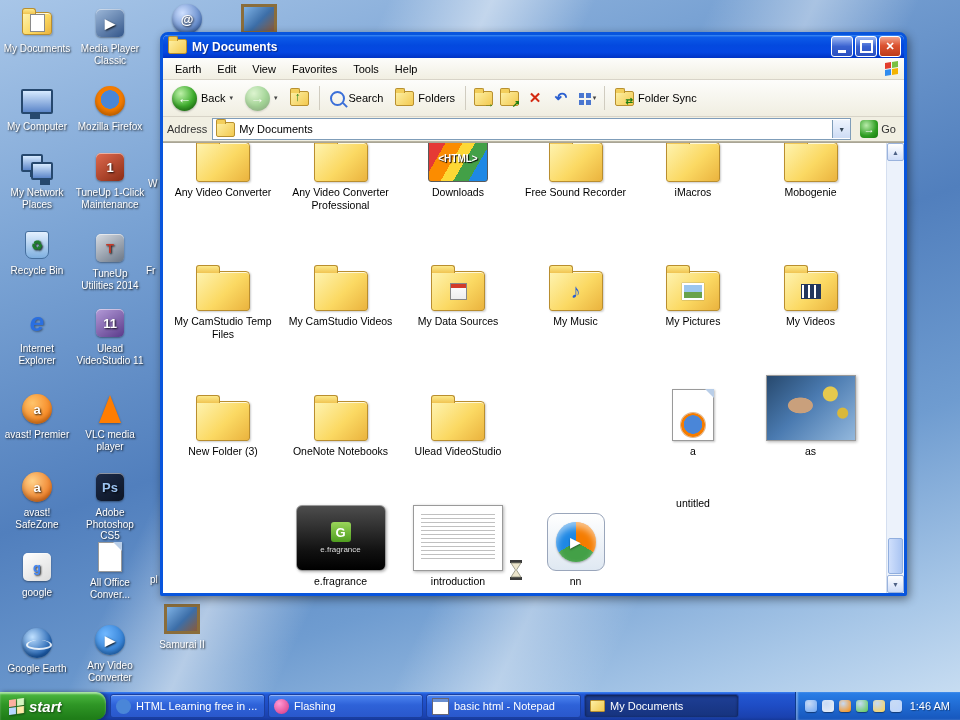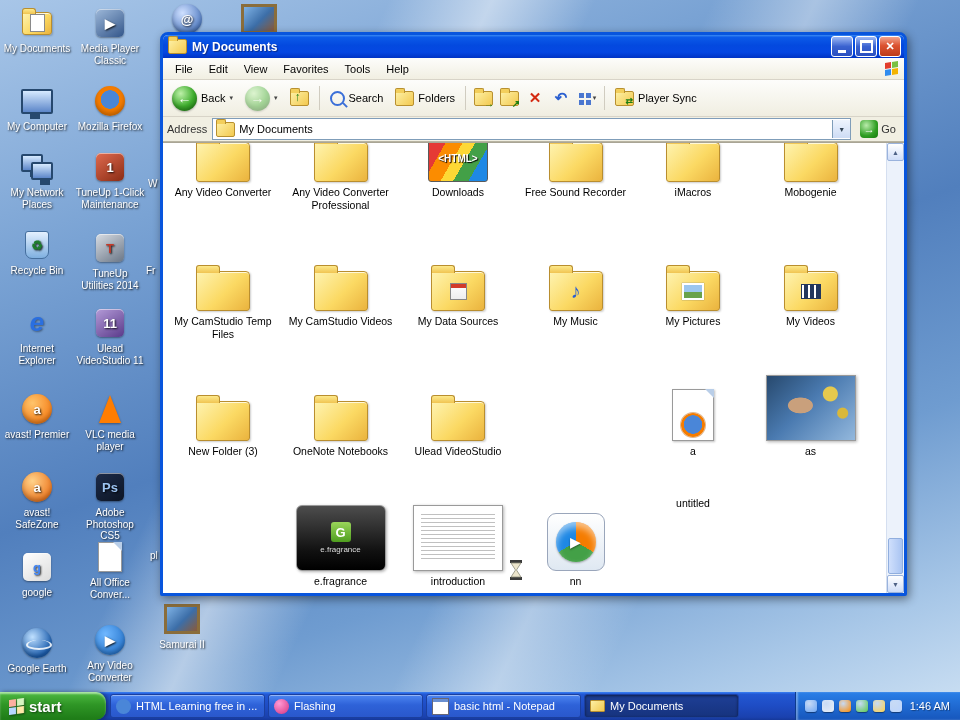--- a/index.html
+++ b/index.html
@@ -121,21 +121,21 @@
   .sb-btn{position:absolute;left:0;right:0;height:16px;background:linear-gradient(#fff,#cfddf8);border:1px solid #9ab3dd;border-radius:2px;
     display:flex;align-items:center;justify-content:center;font-size:7px;color:#4d6185;}
   .sb-up{top:0;} .sb-down{bottom:0;}
   .sb-thumb{position:absolute;left:1px;right:1px;bottom:19px;height:34px;background:linear-gradient(90deg,#cfdffc,#a9c4f2);
     border:1px solid #90aede;border-radius:2px;}
   
   #hourglass{position:absolute;left:509px;top:560px;z-index:9;}
   
   #taskbar{position:absolute;left:0;bottom:0;width:960px;height:28px;z-index:10;display:flex;align-items:stretch;
     background:linear-gradient(180deg,#3a81f3 0%,#2a66e0 5%,#2257d2 9%,#1e4cc4 50%,#1a41ae 90%,#15389a 100%);}
-  #start{width:97px;display:flex;align-items:center;gap:5px;padding-left:9px;color:#fff;font-weight:bold;font-size:15px;
+  #start{width:97px;display:flex;align-items:center;gap:5px;padding-left:9px;color:#fff;font-weight:bold;font-style:italic;font-size:15px;
     background:linear-gradient(180deg,#7ddb6f 0%,#48b33c 10%,#2f9626 45%,#1f7d18 95%);
     border-radius:0 10px 10px 0;box-shadow:inset 0 2px 2px rgba(255,255,255,.4),2px 0 4px rgba(0,0,0,.4);text-shadow:1px 1px 2px rgba(0,0,0,.5);}
   .flag{display:grid;grid-template-rows:7px 7px;grid-template-columns:7px 7px;gap:1px;transform:skewY(-8deg);filter:drop-shadow(1px 1px 1px rgba(0,0,0,.5));}
   .flag span{display:block;}
   #tasks{display:flex;align-items:center;gap:3px;padding-left:4px;}
   .task{width:143px;height:22px;background:linear-gradient(#4d86f2,#2e62d8 45%,#2a58cc);border:1px solid #1b3f9e;border-radius:3px;
     color:#fff;font-size:11px;display:flex;align-items:center;gap:5px;padding:0 5px;box-shadow:inset 0 1px 0 rgba(255,255,255,.4);
     white-space:nowrap;overflow:hidden;}
   .task span.tlabel{overflow:hidden;text-overflow:ellipsis;}
   .task.active{background:linear-gradient(#1e3f96,#16337e);box-shadow:inset 0 1px 3px rgba(0,0,0,.55);}
@@ -301,40 +301,40 @@
         </div>
       </div>
       <div class="dicon" style="left: 147px; top: 602px;">
         <div class="img">
           <div class="pframe"></div>
         </div>
         <div class="dlabel">Samurai II</div>
       </div>
       <span class="frag" style="left: 148px; top: 178px;">W</span>
       <span class="frag" style="left: 146px; top: 265px;">Fr</span>
-      <span class="frag" style="left: 150px; top: 550px;">pl</span>
+      <span class="frag" style="left: 150px; top: 574px;">pl</span>
     </div>
 
   <div id="win">
     <div class="titlebar">
       <span class="t-icon mini-folder"></span>
       <span class="t-title">My Documents</span>
       <span class="wbtn minb">
           <span class="minbar"></span>
         </span>
       <span class="wbtn maxb">
           <span class="maxbox"></span>
         </span>
       <span class="wbtn closeb">
           <span>✕</span>
         </span>
     </div>
 
     <div class="menubar">
-      <span id="menu-items"><span class="menu-item">File</span><span class="menu-item">Edit</span><span class="menu-item">View</span><span class="menu-item">Favorites</span><span class="menu-item">Tools</span><span class="menu-item">Help</span></span>
+      <span id="menu-items"><span class="menu-item">Earth</span><span class="menu-item">Edit</span><span class="menu-item">View</span><span class="menu-item">Favorites</span><span class="menu-item">Tools</span><span class="menu-item">Help</span></span>
       <span class="spacer"></span>
       <span class="winlogo">
         <span style="background:#e23d2c"></span>
           <span style="background:#7ac142"></span>
         <span style="background:#2f8cef"></span>
           <span style="background:#f4b400"></span>
       </span>
     </div>
 
     <div class="toolbar">
@@ -378,21 +378,21 @@
       </div>
       <div class="tb-ico">
         <span class="views-grid"></span>
         <span class="mini-arrow">▾</span>
       </div>
       <div class="tb-sep"></div>
       <div class="tb-btn">
         <span class="mini-folder">
             <span class="sync-arrows">⇄</span>
           </span>
-        <span>Player Sync</span>
+        <span>Folder Sync</span>
       </div>
     </div>
 
     <div class="addrbar">
       <span>Address</span>
       <div class="addr-field">
         <span class="mini-folder"></span>
         <span>My Documents</span>
         <span class="addr-drop">▼</span>
       </div>

